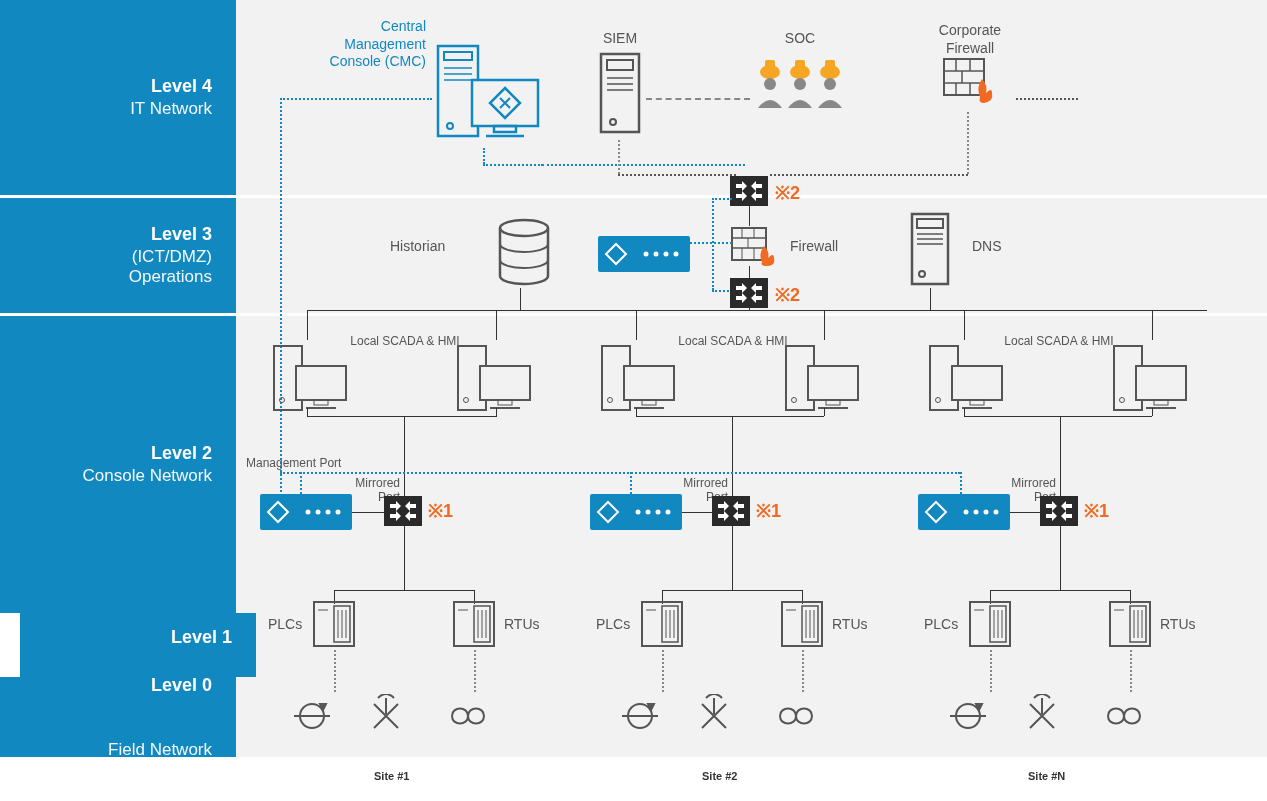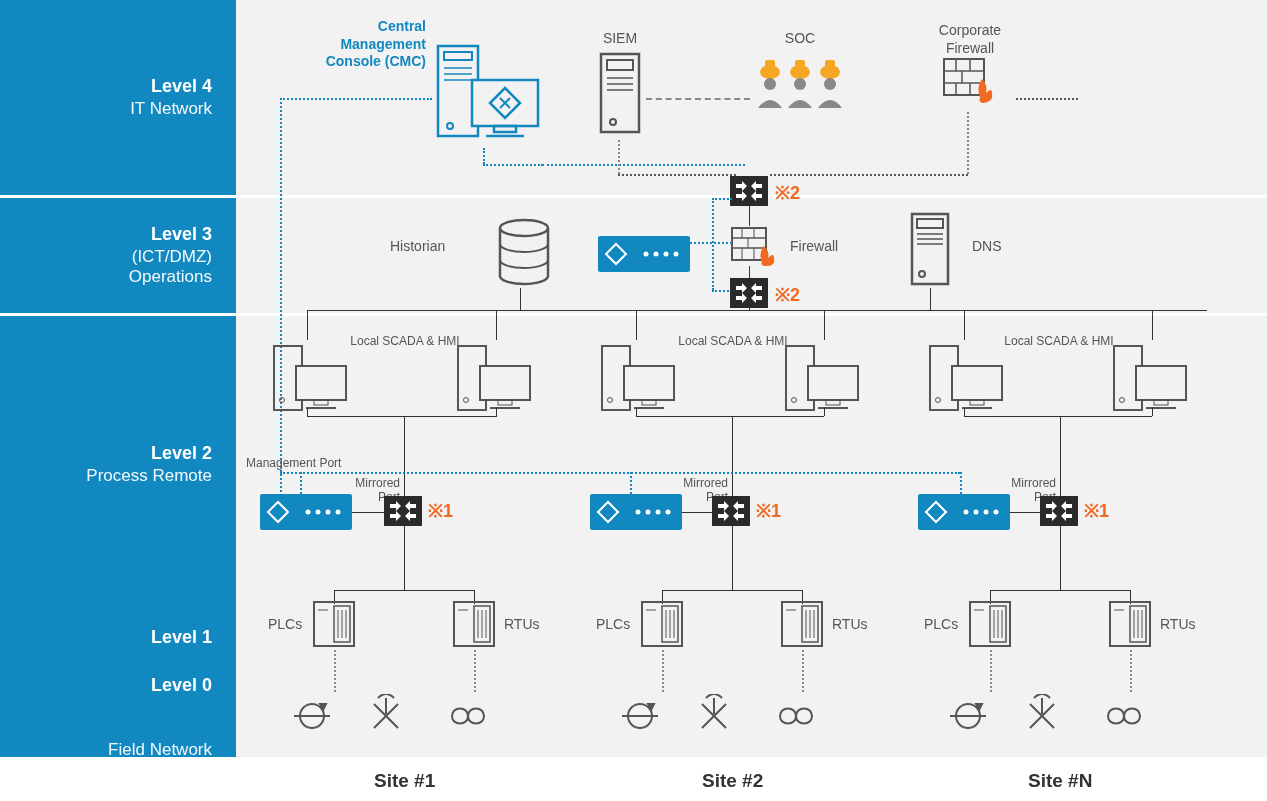--- a/index.html
+++ b/index.html
@@ -5,29 +5,29 @@
   * { box-sizing: border-box; margin: 0; padding: 0; }
   body { font-family: "Helvetica Neue", Arial, sans-serif; background: #fff; color: #444; width: 1267px; }
   .wrap { position: relative; width: 1267px; height: 801px; }
   .level-band { position: absolute; left: 0; width: 236px; background: #1288c1; color: #fff; text-align: right; padding-right: 24px; display: flex; flex-direction: column; justify-content: center; }
   .level-band b { font-weight: 700; font-size: 18px; margin-bottom: 2px; }
   .level-band span { font-size: 17px; font-weight: 300; opacity: .95; }
   .diagram-band { position: absolute; left: 236px; right: 0; }
   .band-l4 { top: 0; height: 195px; }
   .band-l3 { top: 198px; height: 115px; }
   .band-l2 { top: 316px; height: 297px; }
-  .band-l1 { top: 574px; height: 128px; }
+  .band-l1 { top: 574px; height: 128px; margin-left: 20px; }
   .band-l0 { top: 677px; height: 80px; gap: 42px; }
   .dband { background: #f2f2f2; }
   .el { position: absolute; text-align: center; }
   .lbl { font-size: 14px; color: #555; line-height: 1.25; }
   .lbl-sm { font-size: 12px; color: #555; }
-  .accent { color: #1288c1; font-weight: 700; }
+  .accent { color: #1288c1; font-weight: 400; }
   .orange { color: #f26a21; font-weight: 700; font-size: 18px; }
-  .site-lbl { position: absolute; top: 770px; font-weight: 700; font-size: 19px; color: #333; }
+  .site-lbl { position: absolute; top: 770px; font-weight: 700; font-size: 11px; color: #333; }
 
   svg.icon { display: block; margin: 0 auto; }
 
   
   .hline { position: absolute; height: 0; border-top: 1.5px solid #333; }
   .vline { position: absolute; width: 0; border-left: 1.5px solid #333; }
   .hdash-blue { position: absolute; height: 0; border-top: 2px dotted #1288c1; }
   .vdash-blue { position: absolute; width: 0; border-left: 2px dotted #1288c1; }
   .hdash-dk { position: absolute; height: 0; border-top: 2px dashed #888; }
   .vdash-dk { position: absolute; width: 0; border-left: 2px dotted #888; }
@@ -42,21 +42,21 @@
       <b>Level 4</b>
       <span>IT Network</span>
     </div>
   <div class="level-band band-l3">
       <b>Level 3</b>
       <span>(ICT/DMZ)</span>
       <span>Operations</span>
     </div>
   <div class="level-band band-l2">
       <b>Level 2</b>
-      <span>Process Remote</span>
+      <span>Console Network</span>
     </div>
   <div class="level-band band-l1">
       <b>Level 1</b>
     </div>
   <div class="level-band band-l0">
       <b>Level 0</b>
       <span>Field Network</span>
     </div>
 
   <div class="diagram-band dband band-l4"></div>

